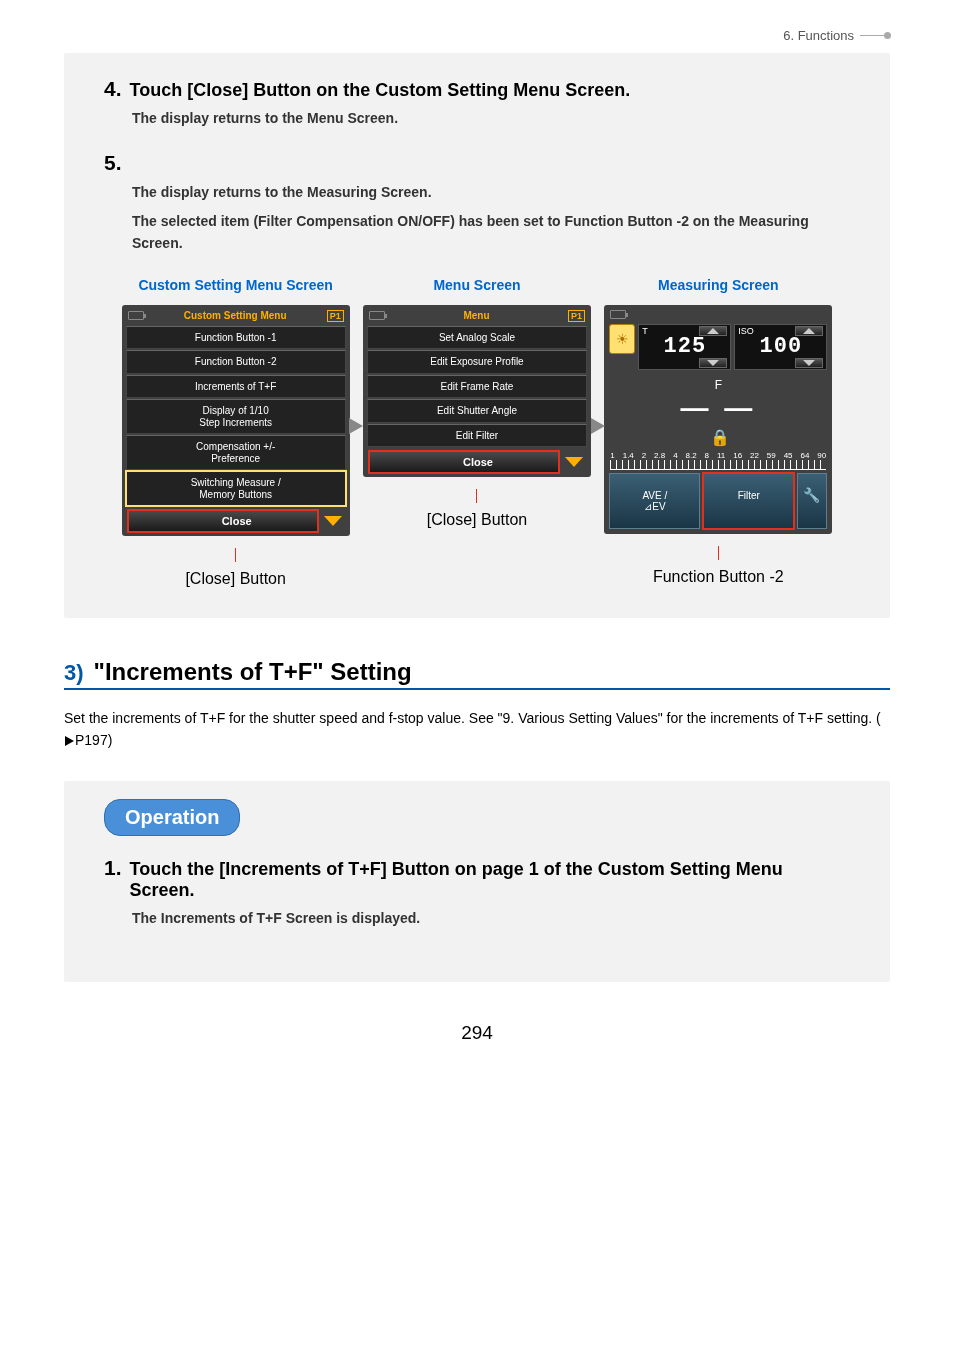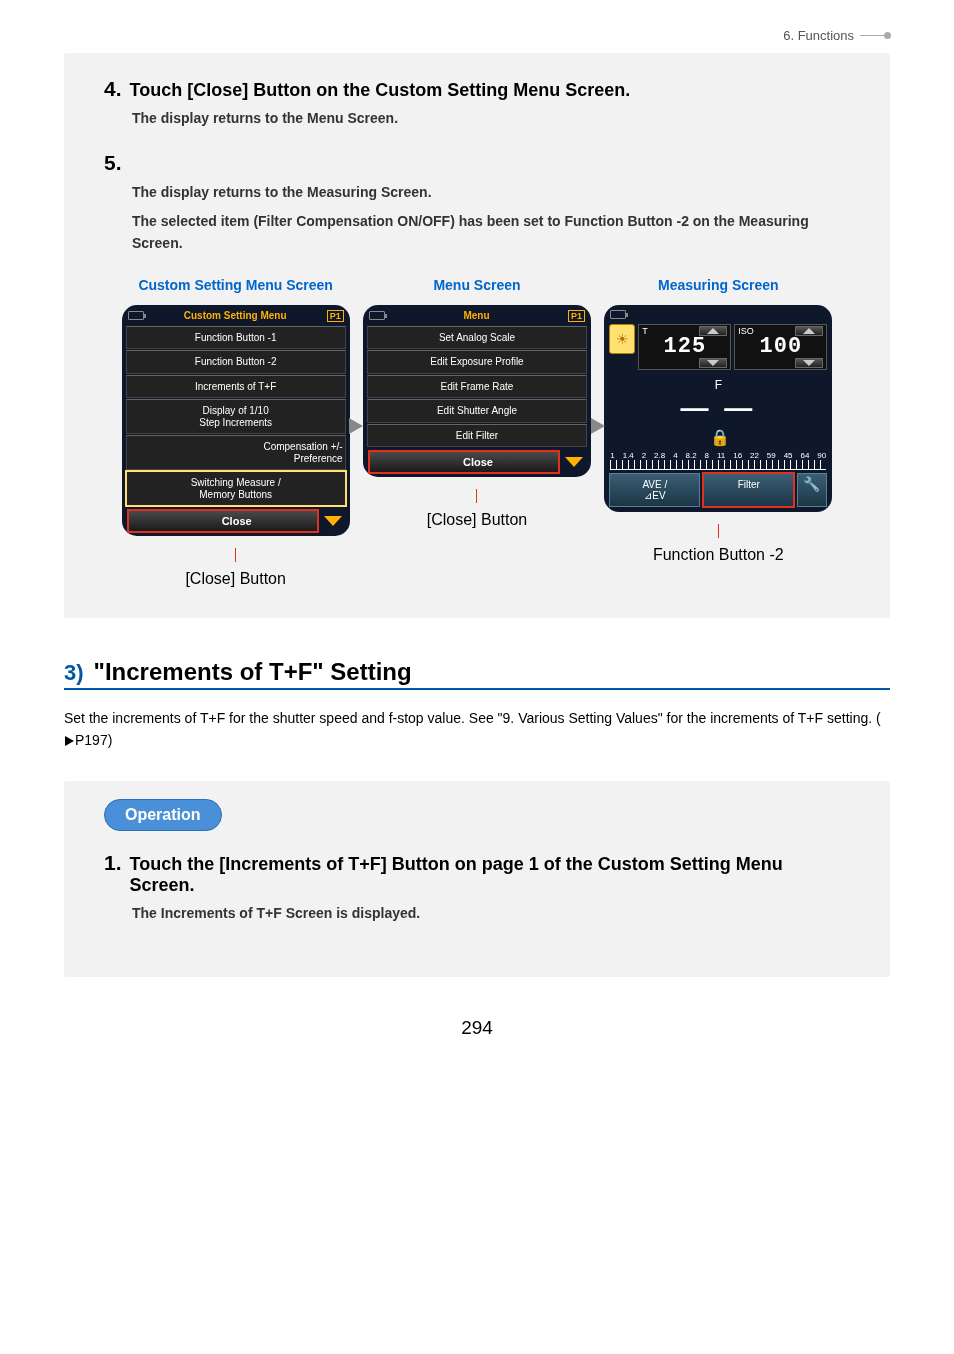--- a/index.html
+++ b/index.html
@@ -71,22 +71,22 @@
     flex: 1;
     text-align: center;
   }
   .screen-caption {
     color: #0066cc;
     font-weight: bold;
     font-size: 14px;
     margin-bottom: 6px;
   }
   .device {
-    background: #0f172a;
-    border-radius: 15px;
+    background: #404040;
+    border-radius: 3px;
     padding: 2px;
     width: 228px;
     margin: 12px auto;
     color: #fff;
     font-size: 10px;
   }
   .dev-titlebar {
     display: flex;
     justify-content: space-between;
     align-items: center;
@@ -185,21 +185,21 @@
     background: repeating-linear-gradient(to right, #fff 0 1px, transparent 1px 6px);
     background-size: 100% 8px;
     background-position: bottom;
   }
   .meas-bot {
     display:flex; gap:3px; padding:3px;
   }
   .meas-bot .fn {
     flex:1; background:linear-gradient(#3b5f74,#1a3646);
     border:1px solid #5a7f94; color:#fff;
-    text-align:center; padding:5px 0; font-size:10px;
+    text-align:center; padding:16px 0; font-size:10px;
     position:relative;
   }
   .meas-bot .fn.hl-red { outline:2px solid #e03020; outline-offset:-1px; }
   .wrench { color:#7fafbf; font-size:14px; line-height:10px; }
   .below-label {
     margin-top: 8px;
     font-size: 16px;
     text-align: center;
   }
   .leader-line {
@@ -239,21 +239,21 @@
     border-left:9px solid #000;
     margin: 0 1px;
     vertical-align: middle;
   }
   .op-badge-wrap { margin-top: 34px; }
   .op-badge {
     display:inline-block;
     background:#4a90d9;
     color:#fff;
     font-weight:bold;
-    font-size:16px;
+    font-size:20px;
     padding: 6px 20px;
     border-radius: 16px;
     border:1px solid #2f6fb5;
   }
   .page-num {
     text-align:center;
     font-size: 19px;
     margin-top: 40px;
   }
 </style>
@@ -295,21 +295,21 @@
           <div class="dev-titlebar">
             <span class="batt"><span class="fill"></span></span>
             <span>Custom Setting Menu</span>
             <span class="page-ind">P1</span>
           </div>
           <div class="menu-item">Function Button -1</div>
           <div class="menu-item">Function Button -2</div>
           <div class="menu-item">Increments of T+F</div>
           <div class="menu-item" style="white-space:pre-line;">Display of 1/10
 Step Increments</div>
-          <div class="menu-item" style="white-space:pre-line;text-align:right;">Compensation +/-
+          <div class="menu-item" style="white-space:pre-line;">Compensation +/-
 Preference</div>
           <div class="menu-item hl" style="white-space:pre-line;">Switching Measure /
 Memory Buttons</div>
           <div class="close-row">
             <div class="close-btn hl-red">Close</div>
             <div class="down-tri"></div>
           </div>
         </div>
         <div class="leader-line"></div>
         <div class="below-label">[Close] Button</div>

